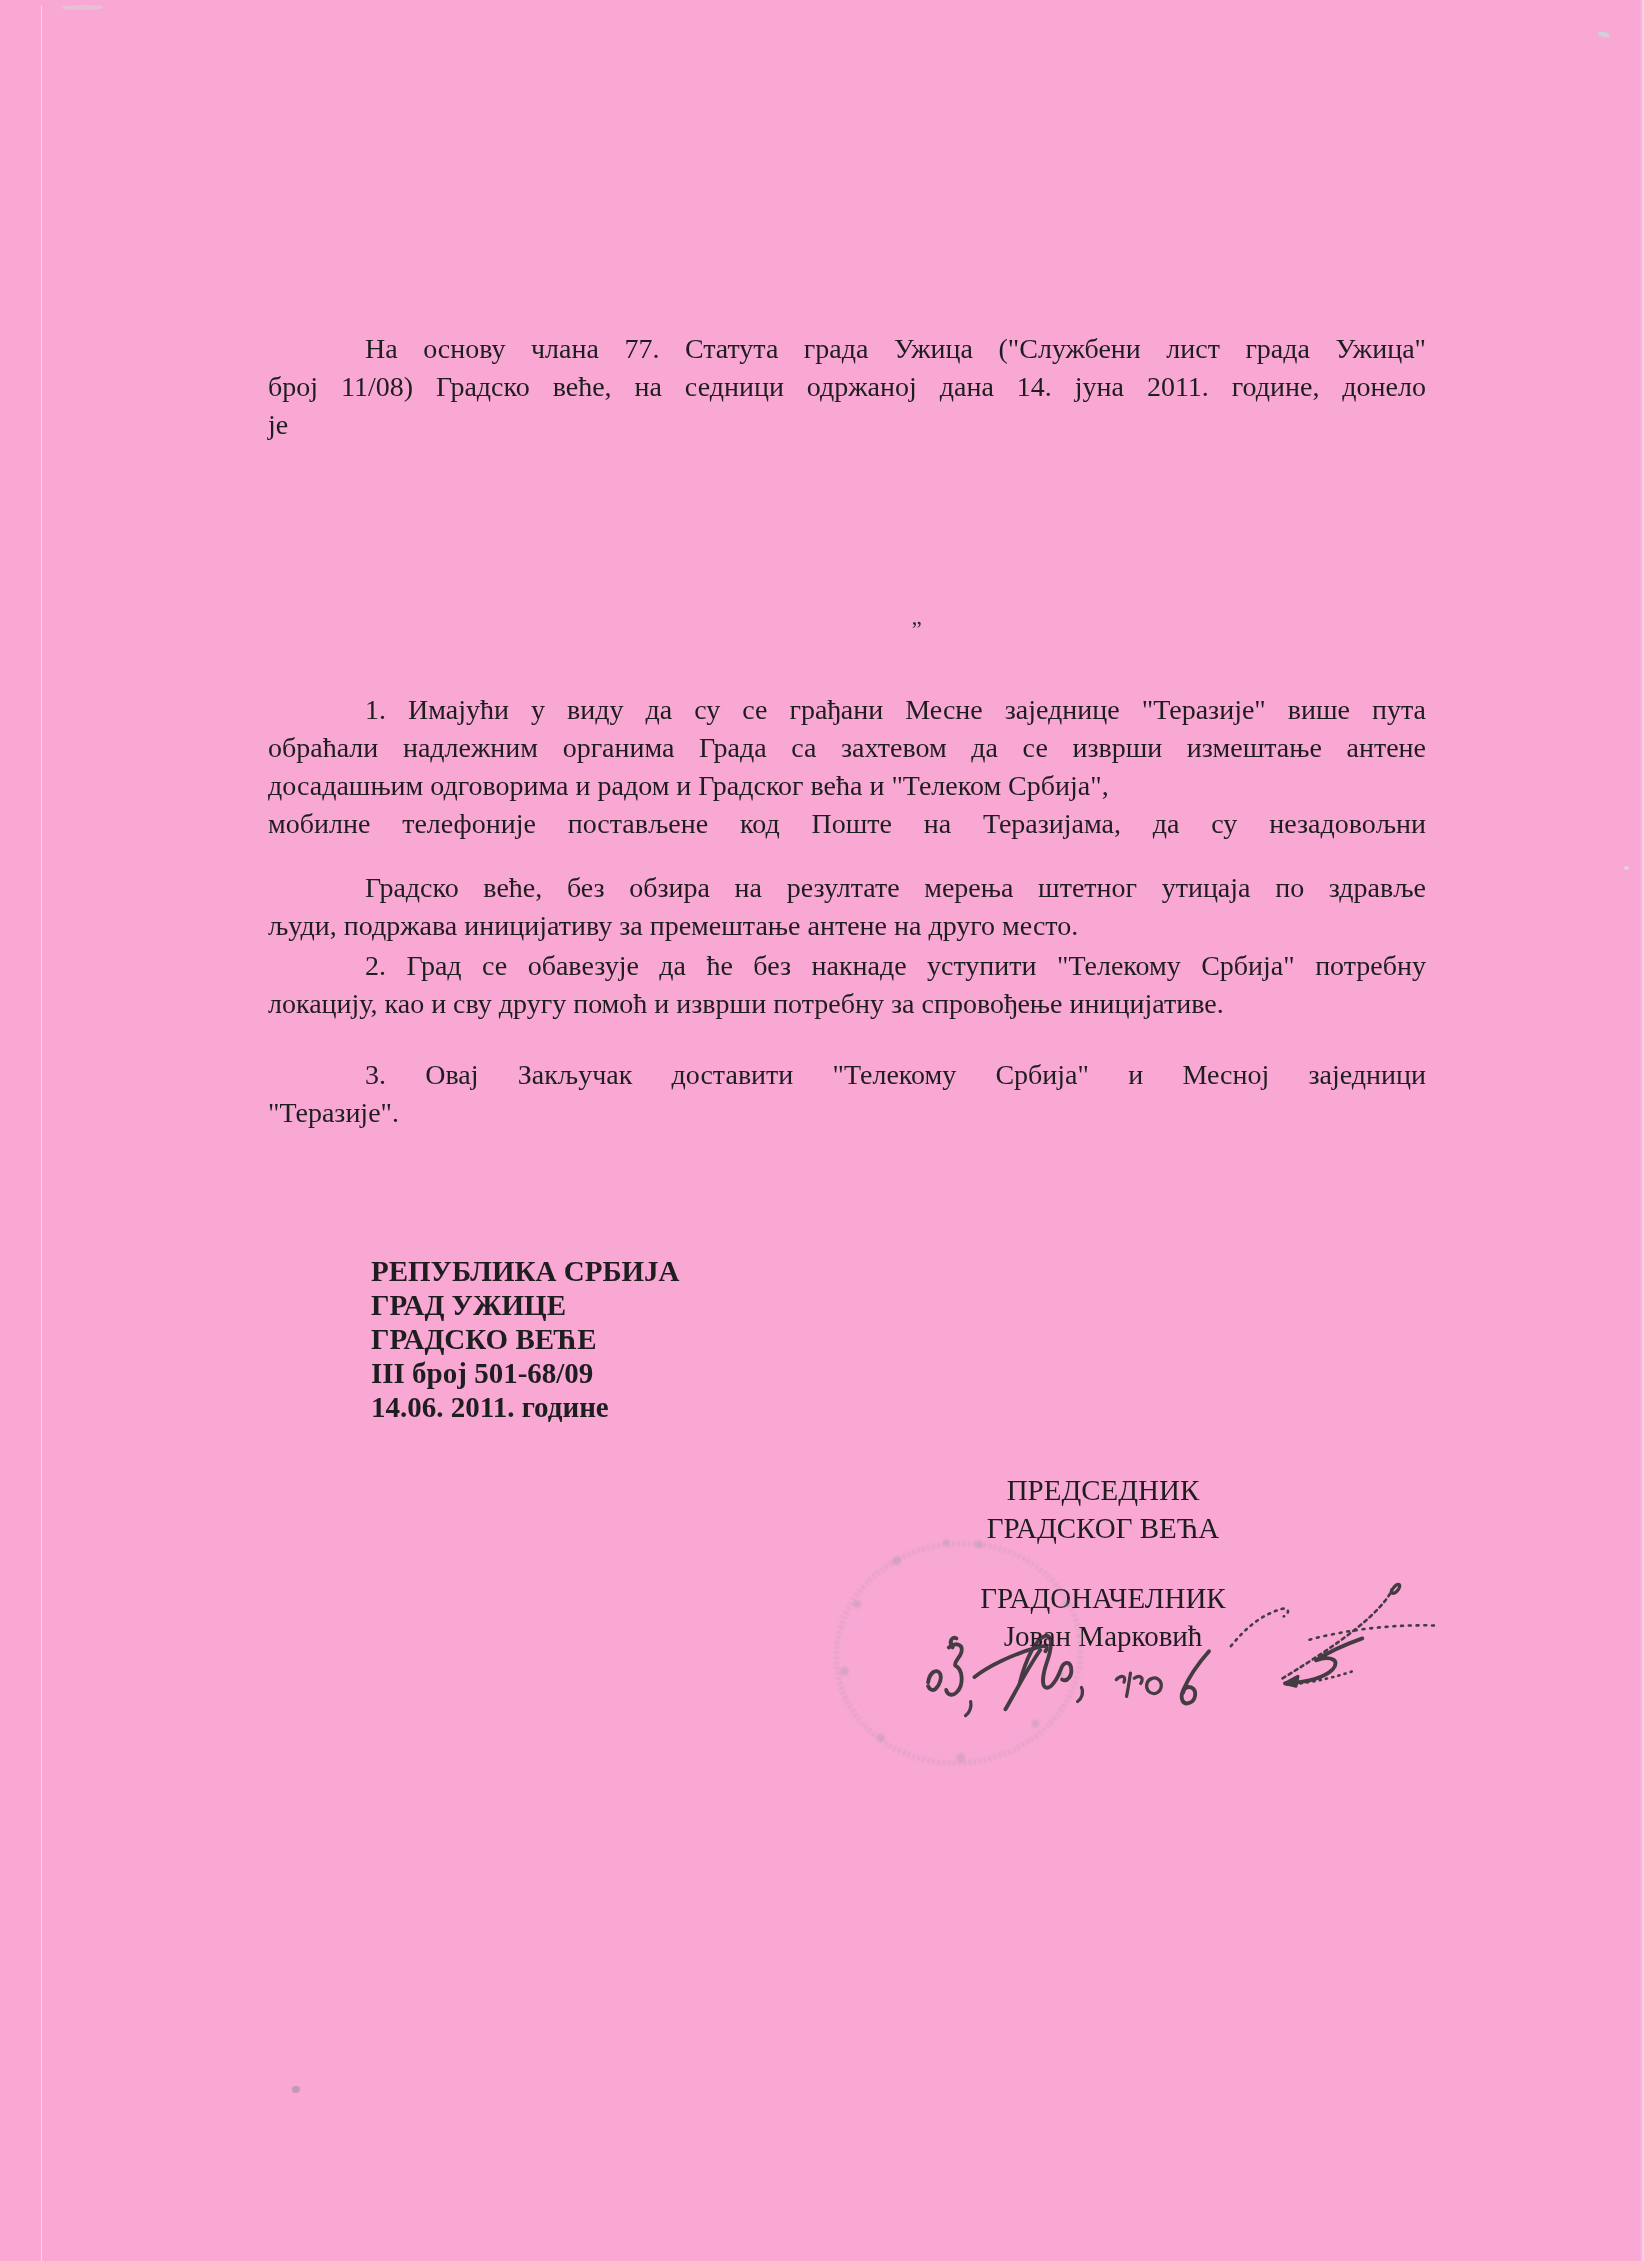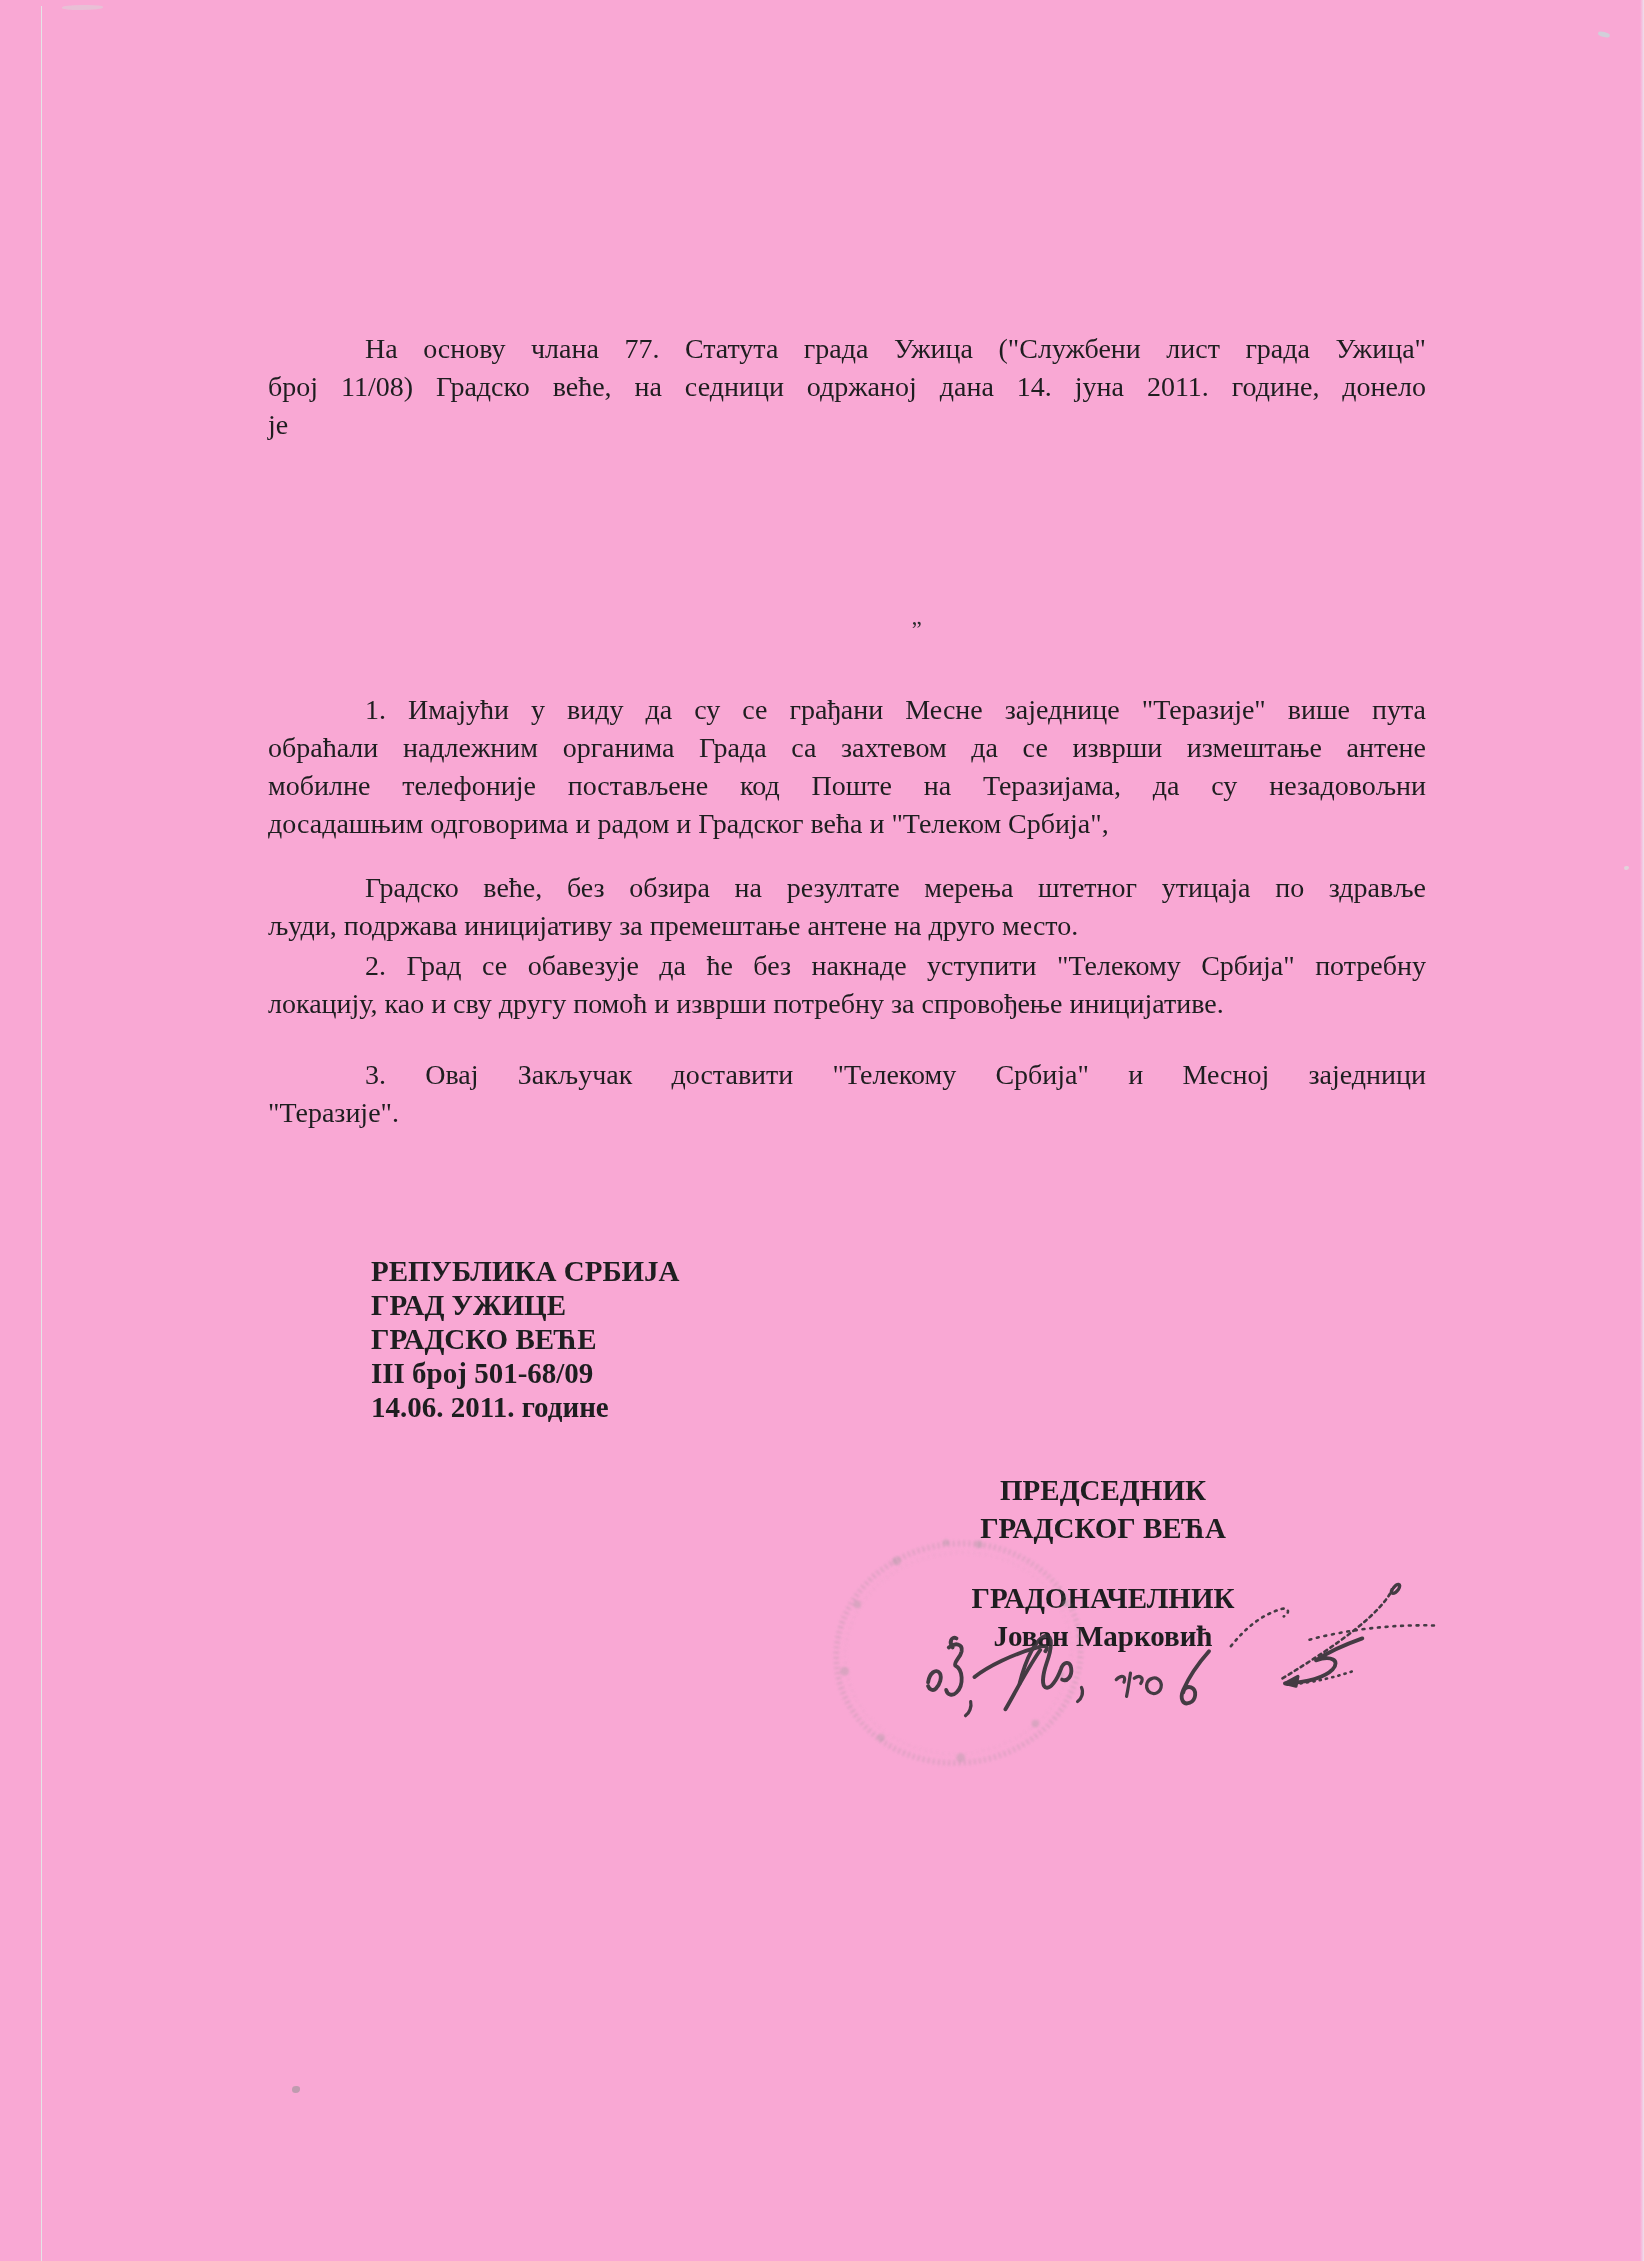--- a/index.html
+++ b/index.html
@@ -54,21 +54,21 @@
     position: absolute; left: 912px; top: 617px;
     font-size: 23px; color: #2c2c2e; letter-spacing: 1.3px;
     transform: rotate(-4deg);
   }
 
   .letterhead { left: 371px; top: 1235px; margin-top: 19px; }
   .letterhead .line { height: 34px; line-height: 34px; font-size: 29px; font-weight: bold; }
 
   .sig-president { left: 903px; top: 1471px; width: 400px; text-align: center; }
   .sig-mayor     { left: 903px; top: 1579px; width: 400px; text-align: center; }
-  .sig-president .line, .sig-mayor .line { font-size: 29px; font-weight: bold; }
+  .sig-president .line, .sig-mayor .line { font-size: 29px; font-weight: normal; }
 
   .sig-art { position: absolute; left: 800px; top: 1516px; width: 742px; height: 277px; }
   .stamp-g { filter: blur(1.6px); }
 </style>
 </head>
 <body>
 
 <div class="page">
 
   <div class="left-edge-line"></div>
@@ -82,22 +82,22 @@
     <div class="line j ind">На основу члана 77. Статута града Ужица ("Службени лист града Ужица"</div>
     <div class="line j">број 11/08)  Градско веће, на седници одржаној дана 14. јуна 2011. године, донело</div>
     <div class="line">је</div>
   </div>
 
   <div class="stray-mark">”</div>
 
   <div class="block para-1">
     <div class="line j ind">1. Имајући у виду да су се грађани Месне заједнице "Теразије" више пута</div>
     <div class="line j">обраћали надлежним органима Града са захтевом да се изврши измештање антене</div>
+    <div class="line">досадашњим одговорима и радом и Градског већа и "Телеком Србија",</div>
     <div class="line j">мобилне телефоније постављене код Поште на Теразијама, да су незадовољни</div>
-    <div class="line">досадашњим одговорима и радом и Градског већа и "Телеком Србија",</div>
   </div>
 
   <div class="block para-2">
     <div class="line j ind">Градско веће, без обзира на резултате мерења штетног утицаја по здравље</div>
     <div class="line">људи, подржава иницијативу за премештање антене на друго место.</div>
   </div>
 
   <div class="block para-3">
     <div class="line j ind">2. Град се обавезује да ће без накнаде уступити "Телекому Србија" потребну</div>
     <div class="line">локацију, као и сву другу помоћ и изврши потребну за спровођење иницијативе.</div>

